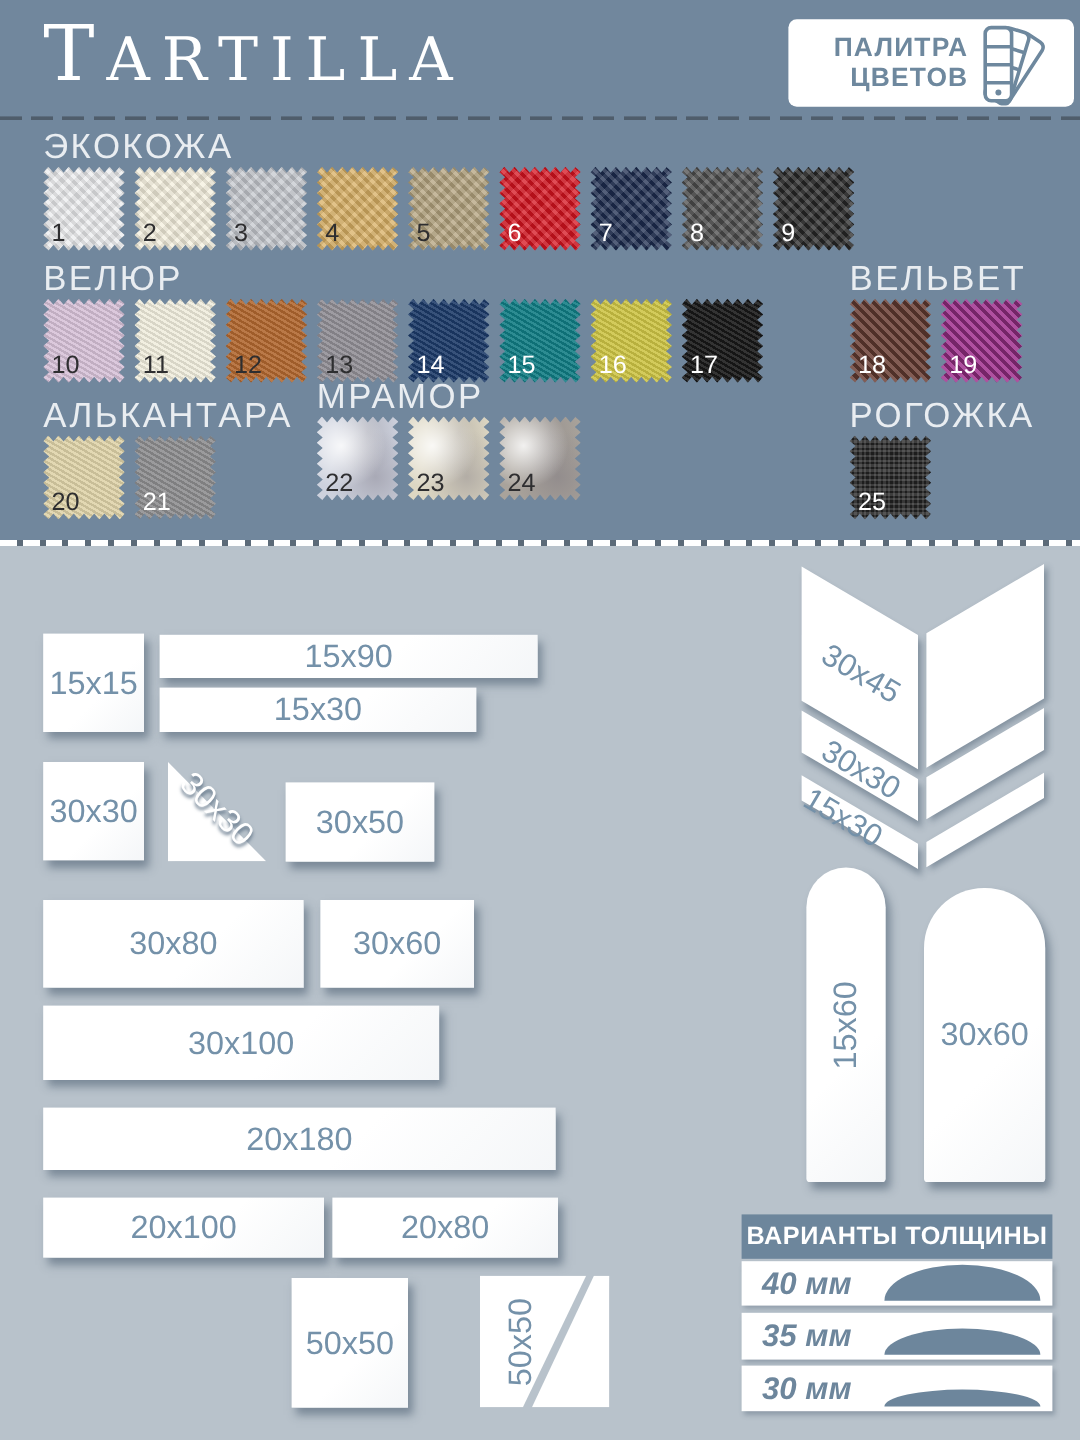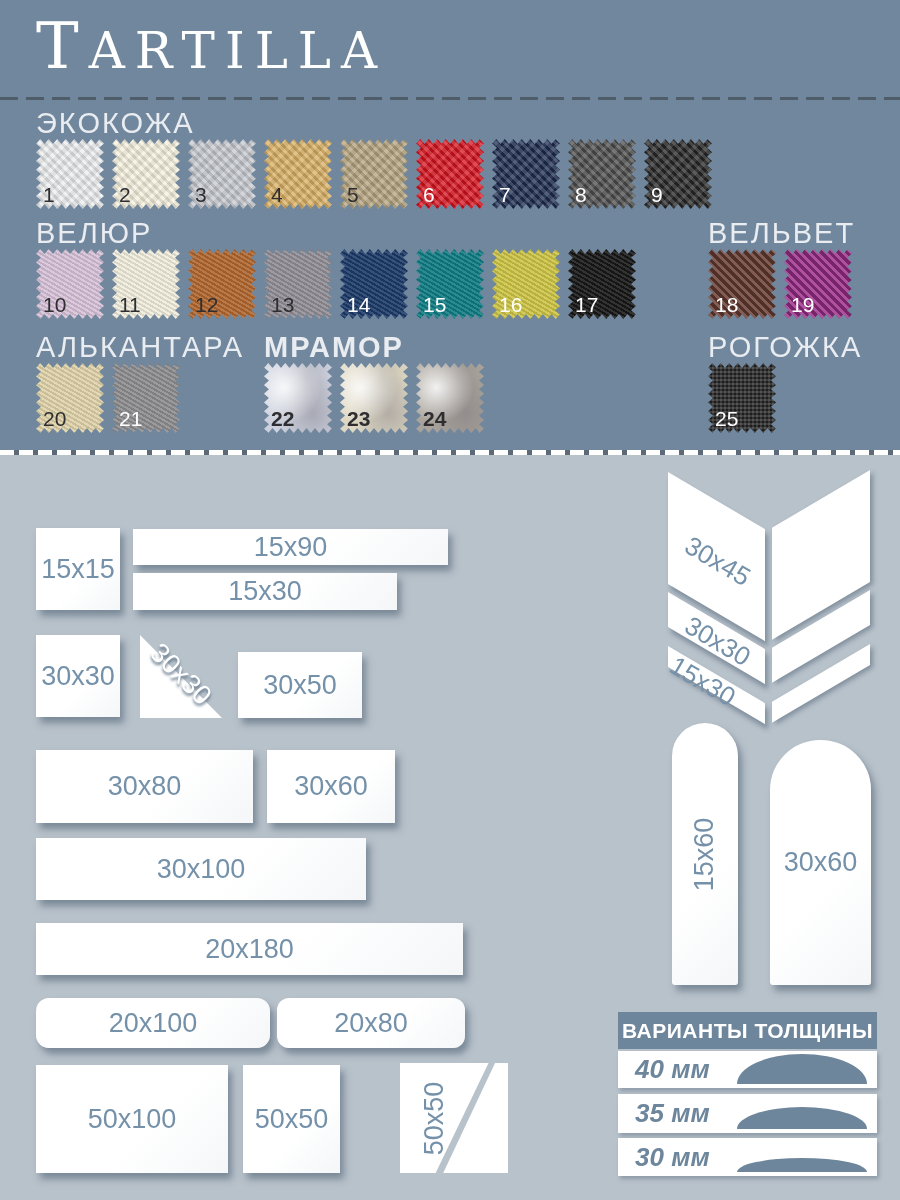--- a/index.html
+++ b/index.html
@@ -28,21 +28,21 @@
   .srow{display:flex;gap:8px;}
   .swatch{position:relative;width:68px;height:70px;flex:0 0 68px;}
   .swatch::after{content:"";position:absolute;inset:0;}
   .num{position:absolute;left:7px;bottom:2px;font-size:21px;z-index:2;}
   .num-dark{color:#2e2e30;}
   .num-light{color:#ffffff;}
   .g-eco{left:36px;top:110px;}
   .g-vel{left:36px;top:220px;}
   .g-velvet{left:708px;top:220px;text-align:center;}
   .g-alc{left:36px;top:334px;}
-  .g-mar{left:264px;top:334px;font-weight:bold;}
+  .g-mar{left:264px;top:318px;}
   .g-rog{left:708px;top:334px;}
 
   
   .tx-leather::after{background:
      repeating-linear-gradient(45deg,rgba(255,255,255,.16) 0 3px,rgba(0,0,0,.09) 3px 6px),
      repeating-linear-gradient(-45deg,rgba(255,255,255,.10) 0 4px,rgba(0,0,0,.07) 4px 9px);}
   .tx-velour::after{background:
      repeating-linear-gradient(30deg,rgba(255,255,255,.12) 0 2px,rgba(0,0,0,.10) 2px 4px);}
   .tx-cord::after{background:
      repeating-linear-gradient(45deg,rgba(0,0,0,.28) 0 3px,rgba(255,255,255,.14) 3px 6px);}
@@ -72,22 +72,22 @@
        filter:drop-shadow(3px 4px 3px rgba(62,82,102,.45));}
   .tri-label{position:absolute;left:136px;top:660px;width:90px;height:28px;
              display:flex;align-items:center;justify-content:center;
              transform:rotate(45deg);color:#fff;font-size:27px;
              text-shadow:2px 2px 3px rgba(90,110,130,.95);}
   .p30x50{left:238px;top:652px;width:124px;height:66px;}
   .p30x80{left:36px;top:750px;width:217px;height:73px;}
   .p30x60{left:267px;top:750px;width:128px;height:73px;}
   .p30x100{left:36px;top:838px;width:330px;height:62px;}
   .p20x180{left:36px;top:923px;width:427px;height:52px;}
-  .p20x100{left:36px;top:998px;width:234px;height:50px;border-radius:13px;}
-  .p20x80{left:277px;top:998px;width:188px;height:50px;border-radius:12px;}
+  .p20x100{left:36px;top:998px;width:234px;height:50px;}
+  .p20x80{left:277px;top:998px;width:188px;height:50px;}
   .p50x100{left:36px;top:1065px;width:192px;height:108px;}
   .p50x50{left:243px;top:1065px;width:97px;height:108px;}
 
   .dsq{position:absolute;left:400px;top:1063px;width:108px;height:110px;}
   .dsq .piece{position:absolute;inset:0;background:#fff;
               filter:drop-shadow(3px 4px 3px rgba(62,82,102,.45));}
   .dsq .pl{clip-path:polygon(0 0,82% 0,33% 100%,0 100%);}
   .dsq .pr{clip-path:polygon(88% 0,100% 0,100% 100%,40% 100%);}
   .dsq .d-label{position:absolute;left:-14px;top:40px;width:96px;text-align:center;
                 transform:rotate(-90deg);color:#7491a9;font-size:27px;white-space:nowrap;}
@@ -134,20 +134,44 @@
 
 <div class="page">
 
   <div class="top">
 
     <div class="logo">
       <span class="cap">T</span>
         <span class="rest">ARTILLA</span>
     </div>
 
+    <div class="badge">
+      <div class="badge-text">
+        <div>ПАЛИТРА</div>
+        <div>ЦВЕТОВ</div>
+      </div>
+      <svg class="badge-icon" width="74" height="68" viewBox="0 0 74 68">
+        <g fill="#ffffff" stroke="#6e889e" stroke-width="3">
+          <g transform="rotate(33 15 58)">
+            <rect x="4" y="3" width="22" height="61" rx="5"></rect>
+          </g>
+          <g transform="rotate(17 15 58)">
+            <rect x="4" y="3" width="22" height="61" rx="5"></rect>
+            <line x1="4" y1="19" x2="26" y2="19"></line>
+            <line x1="4" y1="34" x2="26" y2="34"></line>
+            <line x1="4" y1="49" x2="26" y2="49"></line>
+          </g>
+          <rect x="4" y="3" width="22" height="61" rx="5"></rect>
+          <line x1="4" y1="19" x2="26" y2="19"></line>
+          <line x1="4" y1="34" x2="26" y2="34"></line>
+          <line x1="4" y1="49" x2="26" y2="49"></line>
+          <circle cx="15" cy="57" r="2.5" fill="#6e889e" stroke="none"></circle>
+        </g>
+      </svg>
+    </div>
 
     <div class="divider1"></div>
 
     <section class="fgroup g-eco">
       <div class="glabel">ЭКОКОЖА</div>
       <div class="srow">
           <div class="swatch tx-leather" style="background: rgb(236, 237, 239); clip-path: polygon(0px 5px, 4.25px 0px, 8.5px 5px, 12.75px 0px, 17px 5px, 21.25px 0px, 25.5px 5px, 29.75px 0px, 34px 5px, 38.25px 0px, 42.5px 5px, 46.75px 0px, 51px 5px, 55.25px 0px, 59.5px 5px, 63.75px 0px, 63px 0px, 68px 4.375px, 63px 8.75px, 68px 13.125px, 63px 17.5px, 68px 21.875px, 63px 26.25px, 68px 30.625px, 63px 35px, 68px 39.375px, 63px 43.75px, 68px 48.125px, 63px 52.5px, 68px 56.875px, 63px 61.25px, 68px 65.625px, 68px 65px, 63.75px 70px, 59.5px 65px, 55.25px 70px, 51px 65px, 46.75px 70px, 42.5px 65px, 38.25px 70px, 34px 65px, 29.75px 70px, 25.5px 65px, 21.25px 70px, 17px 65px, 12.75px 70px, 8.5px 65px, 4.25px 70px, 5px 70px, 0px 65.625px, 5px 61.25px, 0px 56.875px, 5px 52.5px, 0px 48.125px, 5px 43.75px, 0px 39.375px, 5px 35px, 0px 30.625px, 5px 26.25px, 0px 21.875px, 5px 17.5px, 0px 13.125px, 5px 8.75px, 0px 4.375px);">
             <span class="num num-dark">1</span>
           </div>
           <div class="swatch tx-leather" style="background: rgb(245, 240, 222); clip-path: polygon(0px 5px, 4.25px 0px, 8.5px 5px, 12.75px 0px, 17px 5px, 21.25px 0px, 25.5px 5px, 29.75px 0px, 34px 5px, 38.25px 0px, 42.5px 5px, 46.75px 0px, 51px 5px, 55.25px 0px, 59.5px 5px, 63.75px 0px, 63px 0px, 68px 4.375px, 63px 8.75px, 68px 13.125px, 63px 17.5px, 68px 21.875px, 63px 26.25px, 68px 30.625px, 63px 35px, 68px 39.375px, 63px 43.75px, 68px 48.125px, 63px 52.5px, 68px 56.875px, 63px 61.25px, 68px 65.625px, 68px 65px, 63.75px 70px, 59.5px 65px, 55.25px 70px, 51px 65px, 46.75px 70px, 42.5px 65px, 38.25px 70px, 34px 65px, 29.75px 70px, 25.5px 65px, 21.25px 70px, 17px 65px, 12.75px 70px, 8.5px 65px, 4.25px 70px, 5px 70px, 0px 65.625px, 5px 61.25px, 0px 56.875px, 5px 52.5px, 0px 48.125px, 5px 43.75px, 0px 39.375px, 5px 35px, 0px 30.625px, 5px 26.25px, 0px 21.875px, 5px 17.5px, 0px 13.125px, 5px 8.75px, 0px 4.375px);">
@@ -284,23 +308,20 @@
       <span>30x100</span>
     </div>
   <div class="panel p20x180">
       <span>20x180</span>
     </div>
   <div class="panel p20x100">
       <span>20x100</span>
     </div>
   <div class="panel p20x80">
       <span>20x80</span>
-    </div>
-  <div class="panel p50x100">
-      <span>50x100</span>
     </div>
   <div class="panel p50x50">
       <span>50x50</span>
     </div>
 
   <div class="dsq">
     <div class="piece pl"></div>
     <div class="piece pr"></div>
     <div class="d-label">50x50</div>
   </div>

